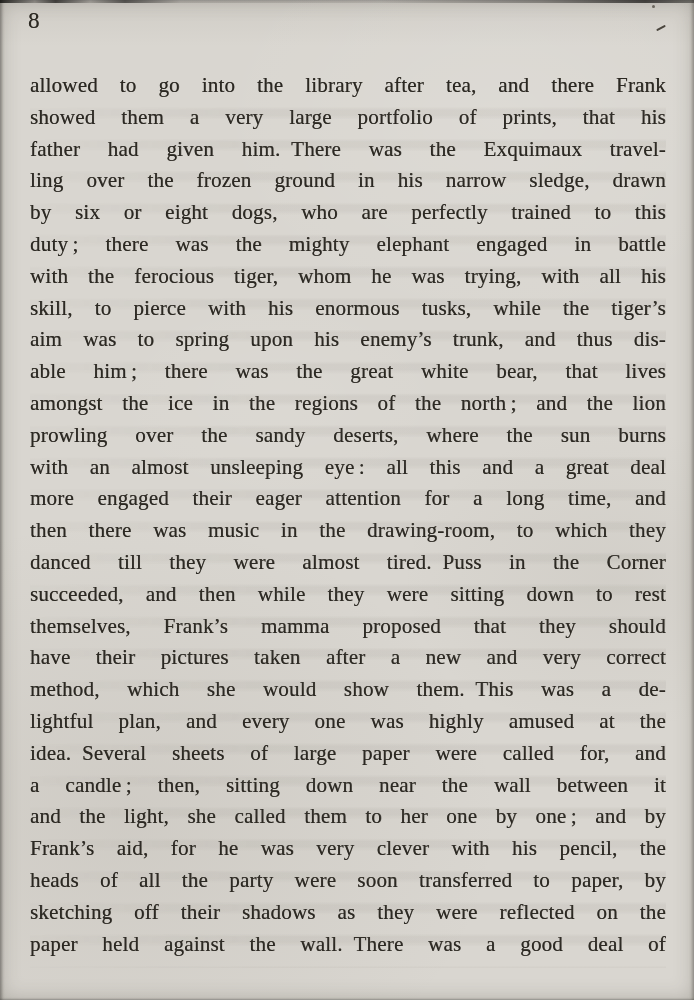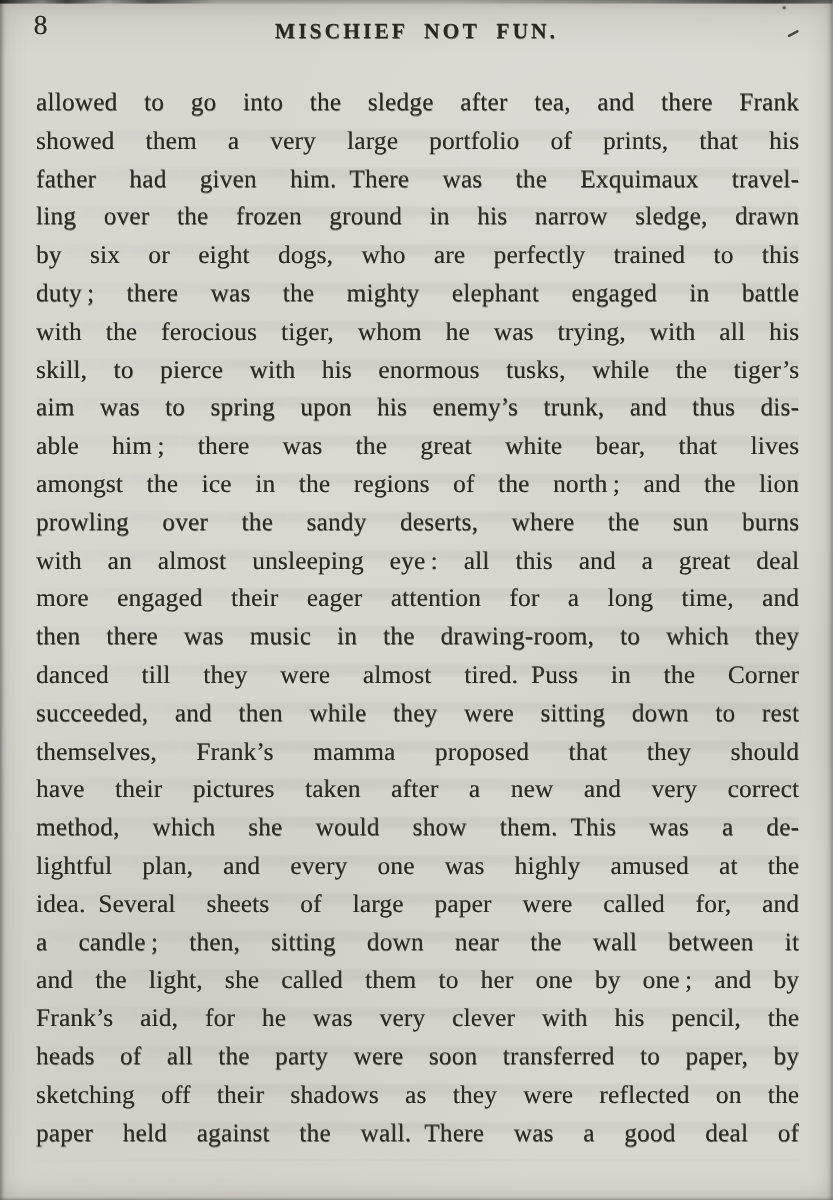--- a/index.html
+++ b/index.html
@@ -75,28 +75,27 @@
   }
 </style>
 </head>
 <body>
 
 <div class="scan">
   <div class="edge-top"></div>
 
   <div class="header">
     <span class="pagenum">8</span>
-    <div class="running-title">MISCHIEF NOT FUN.</div>
     <span class="ink-mark mark-slash"></span>
     <span class="ink-mark mark-dot"></span>
   </div>
 
   <div class="body-text">
 
-      <div class="text-line">allowed to go into the sledge after tea, and there Frank</div>
+      <div class="text-line">allowed to go into the library after tea, and there Frank</div>
 
       <div class="text-line">showed them a very large portfolio of prints, that his</div>
 
       <div class="text-line">father had given him. There was the Exquimaux travel-</div>
 
       <div class="text-line">ling over the frozen ground in his narrow sledge, drawn</div>
 
       <div class="text-line">by six or eight dogs, who are perfectly trained to this</div>
 
       <div class="text-line">duty ; there was the mighty elephant engaged in battle</div>

